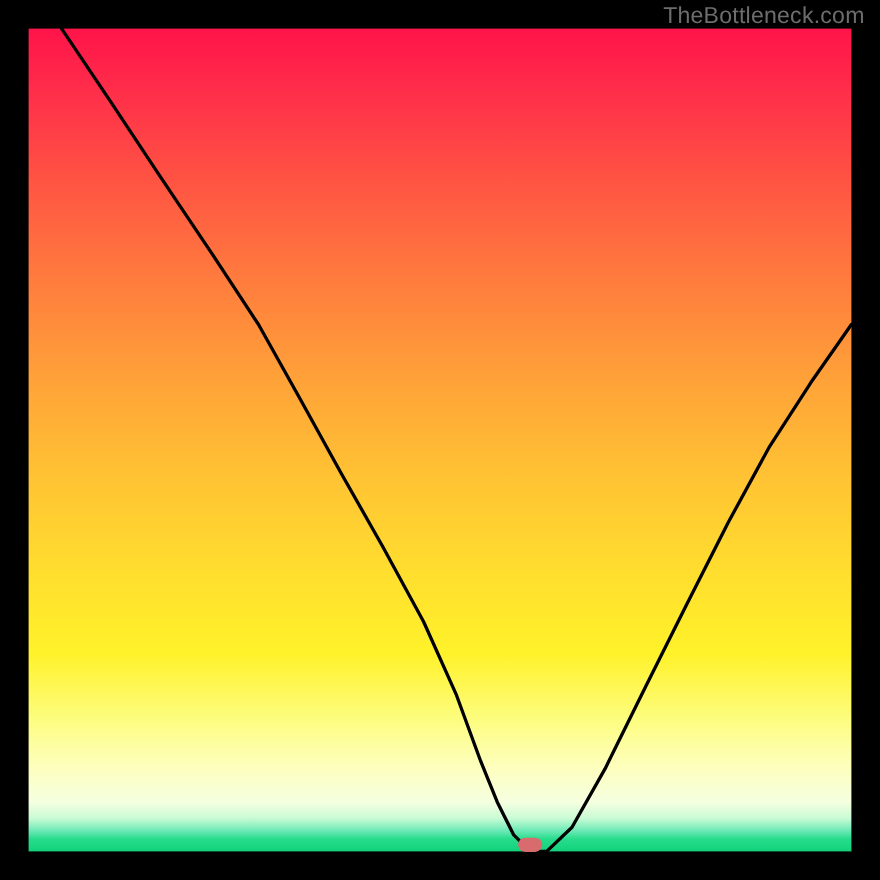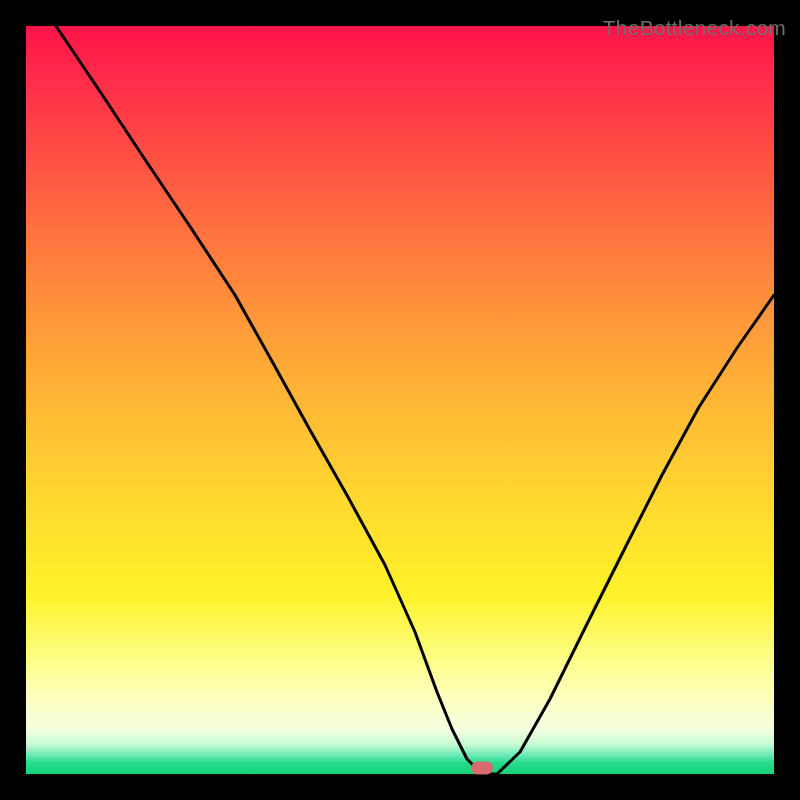--- a/index.html
+++ b/index.html
@@ -54,21 +54,21 @@
   .marker {
     position: absolute;
     width: 22px;
     height: 13px;
     border-radius: 7px;
     background: #d86b6d;
     transform: translate(-50%, -50%);
   }
   .watermark {
     position: absolute;
-    top: 16px;
+    top: 3px;
     right: 14px;
     color: #6d6d6d;
     font-size: 21px;
     letter-spacing: 0.2px;
     font-weight: 500;
   }
 </style>
 </head>
 <body>
 

